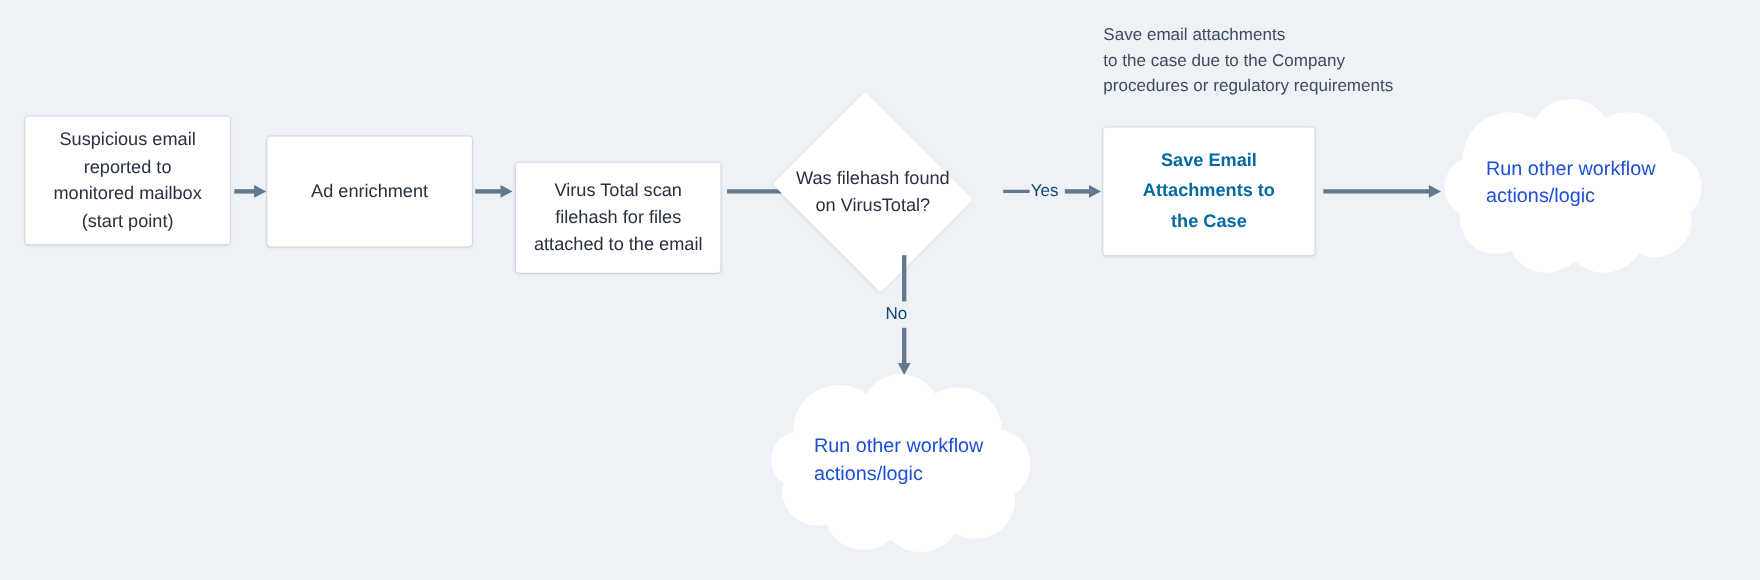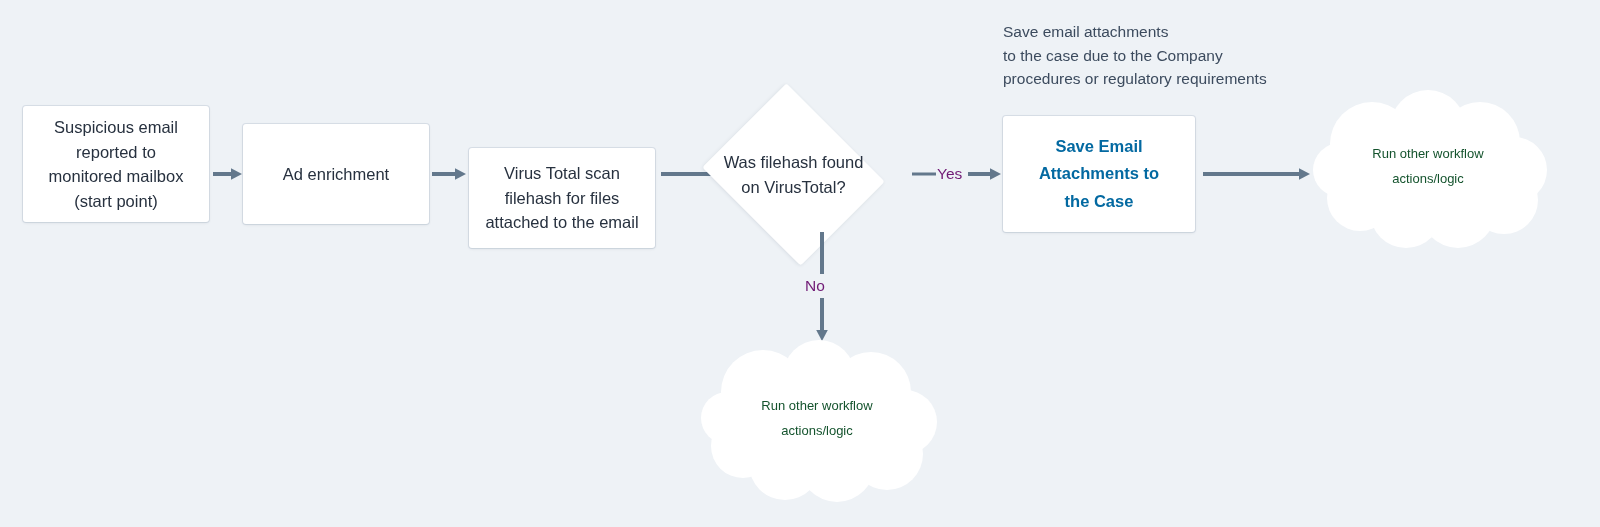--- a/index.html
+++ b/index.html
@@ -81,38 +81,37 @@
     width: 100%;
     height: 100%;
     overflow: visible;
   }
   .cloud-label {
     position: absolute;
     inset: 0;
     display: flex;
     align-items: center;
     justify-content: center;
-    color: #14532d;
-    font-size: 13px;
+    color: #1d4ed8;
+    font-size: 18px;
     line-height: 25px;
-    text-align: center;
     white-space: pre-line;
     z-index: 2;
   }
 
   
   .conn {
     position: absolute;
   }
   .conn svg { display: block; overflow: visible; }
 
   
   .edge-label {
     position: absolute;
-    color: #701a75;
+    color: #0c4a6e;
     font-size: 15.5px;
     line-height: 19px;
     white-space: nowrap;
   }
 
   
   .annotation {
     position: absolute;
     color: #3c4b5e;
     font-size: 15.5px;

